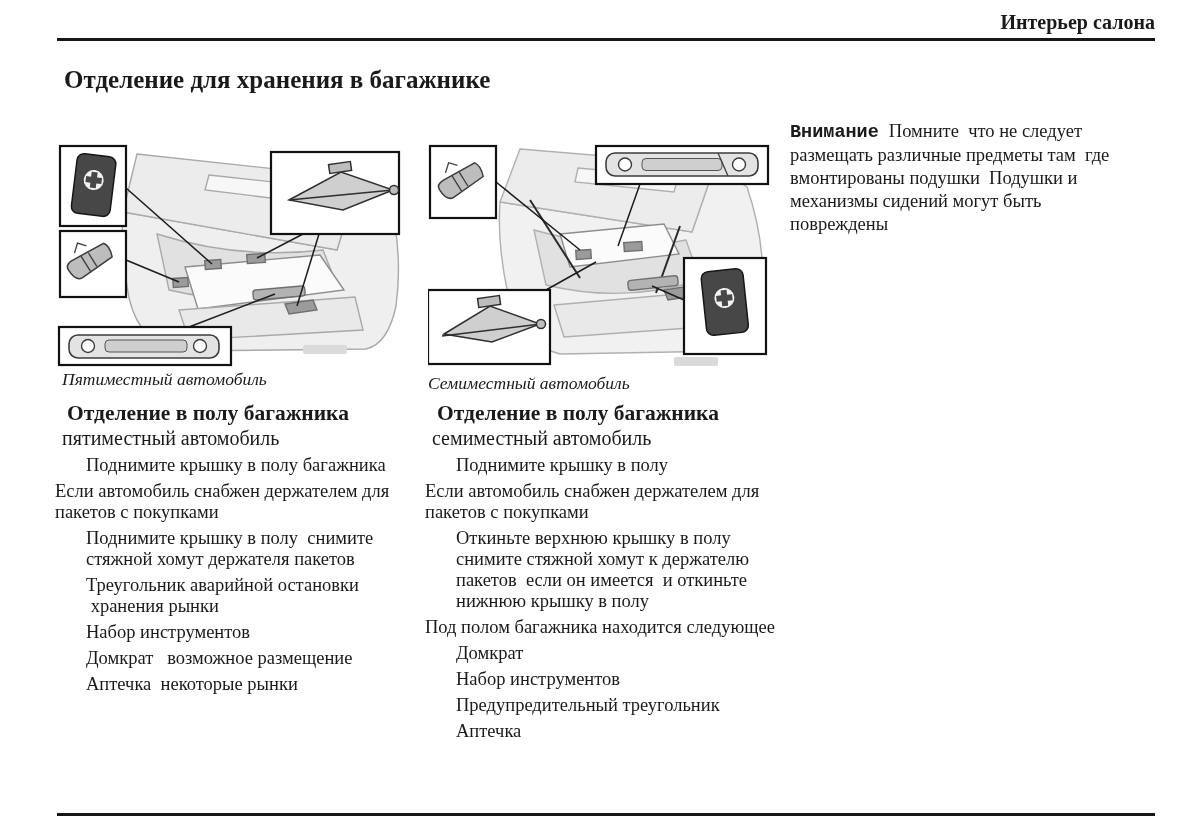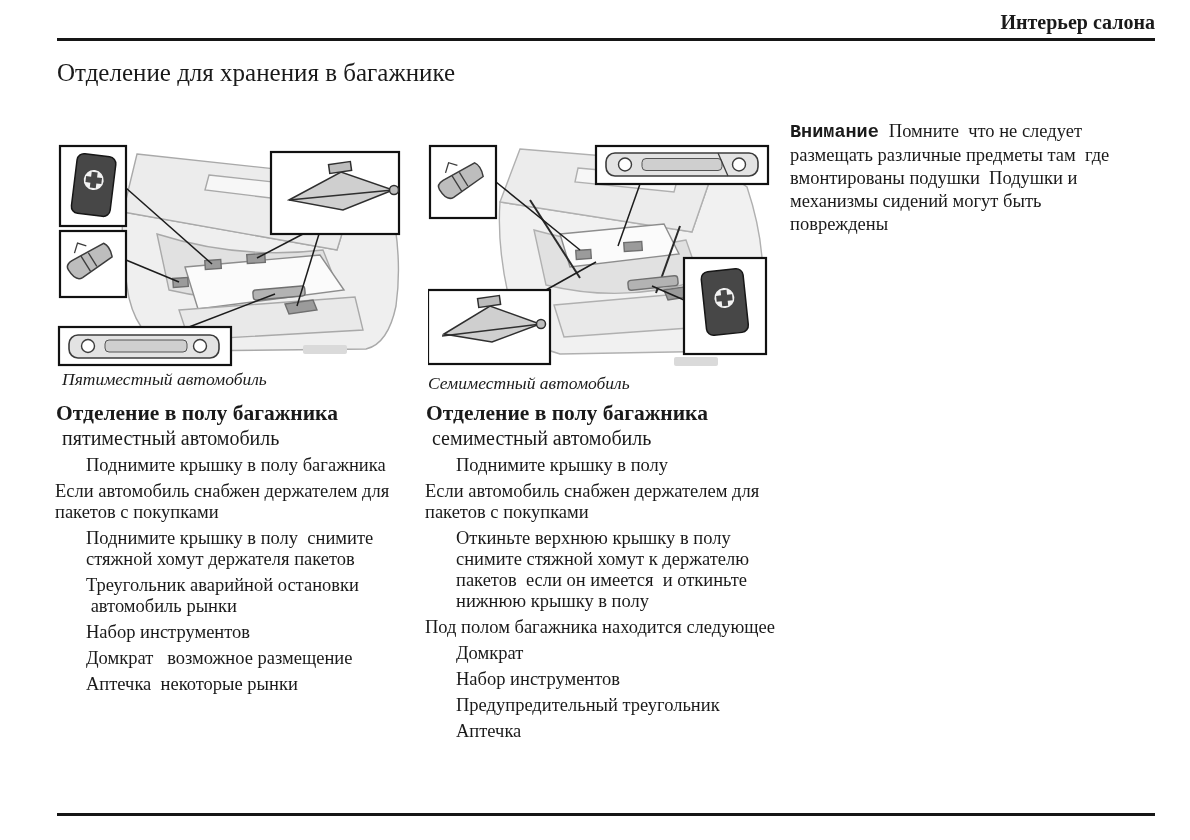--- a/index.html
+++ b/index.html
@@ -3,33 +3,33 @@
 <meta charset="utf-8">
 <style>
   html,body { margin:0; padding:0; background:#fff; }
   .page {
     position:relative; width:1190px; height:840px; background:#ffffff;
     font-family:"Liberation Serif","DejaVu Serif",serif; color:#1a1a1a; overflow:hidden;padding-left:20px;
   }
   .section-header { position:absolute; top:11px; right:55px; font-weight:bold; font-size:20px; }
   .rule-top    { position:absolute; left:57px; right:55px; top:38px;  height:3px; background:#161616; }
   .rule-bottom { position:absolute; left:57px; right:55px; top:813px; height:3px; background:#161616; }
-  .page-title  { position:absolute; left:57px; top:59px; font-weight:normal; font-size:25px; margin:0; }
+  .page-title  { position:absolute; left:57px; top:59px; font-weight:bold; font-size:25px; margin:7px; }
   .warning { position:absolute; left:790px; top:101px; width:362px; font-size:18.5px; line-height:23px; white-space:pre-wrap; }
   .warning b { margin-right:10px;font-family:Liberation Mono, monospace; }
   .figure { position:absolute; }
   .fig1 { left:57px;  top:138px; }
   .fig2 { left:428px; top:138px; }
   .caption { position:absolute; font-style:italic; font-size:17.5px; margin:0; }
   .cap1 { left:62px;  top:369px; }
   .cap2 { left:428px; top:373px; }
   .col  { position:absolute; top:401px; width:368px; font-size:18.5px; line-height:21px; }
   .col1 { left:55px; }
   .col2 { left:425px; }
-  .col h2   { font-size:21.5px; line-height:24px; margin:0 0 2px 1px; }
+  .col h2   { font-size:21.5px; line-height:24px; margin:0 0 2px 12px; }
   .col .sub { font-size:20px; line-height:22px; margin:0 0 6px 7px; }
   .col p    { margin:4px 0 5px 0; white-space:pre-wrap; }
   .ind      { margin-left:31px !important; }
   .item     { margin:0 0 5px 31px; white-space:pre-wrap; }
   svg { display:block; }
 </style>
 </head>
 <body>
 
 <div class="page">
@@ -159,21 +159,21 @@
 
   <div class="col col1">
     <h2>Отделение в полу багажника</h2>
     <div class="sub">пятиместный автомобиль</div>
     <p class="ind">Поднимите крышку в полу багажника</p>
     <p>Если автомобиль снабжен держателем для
 пакетов с покупками</p>
     <p class="ind">Поднимите крышку в полу  снимите
 стяжной хомут держателя пакетов</p>
     <div class="item">Треугольник аварийной остановки
- автомобиль рынки</div>
+ хранения рынки</div>
     <div class="item">Набор инструментов</div>
     <div class="item">Домкрат   возможное размещение</div>
     <div class="item">Аптечка  некоторые рынки</div>
   </div>
 
   <div class="col col2">
     <h2>Отделение в полу багажника</h2>
     <div class="sub">семиместный автомобиль</div>
     <p class="ind">Поднимите крышку в полу</p>
     <p>Если автомобиль снабжен держателем для

